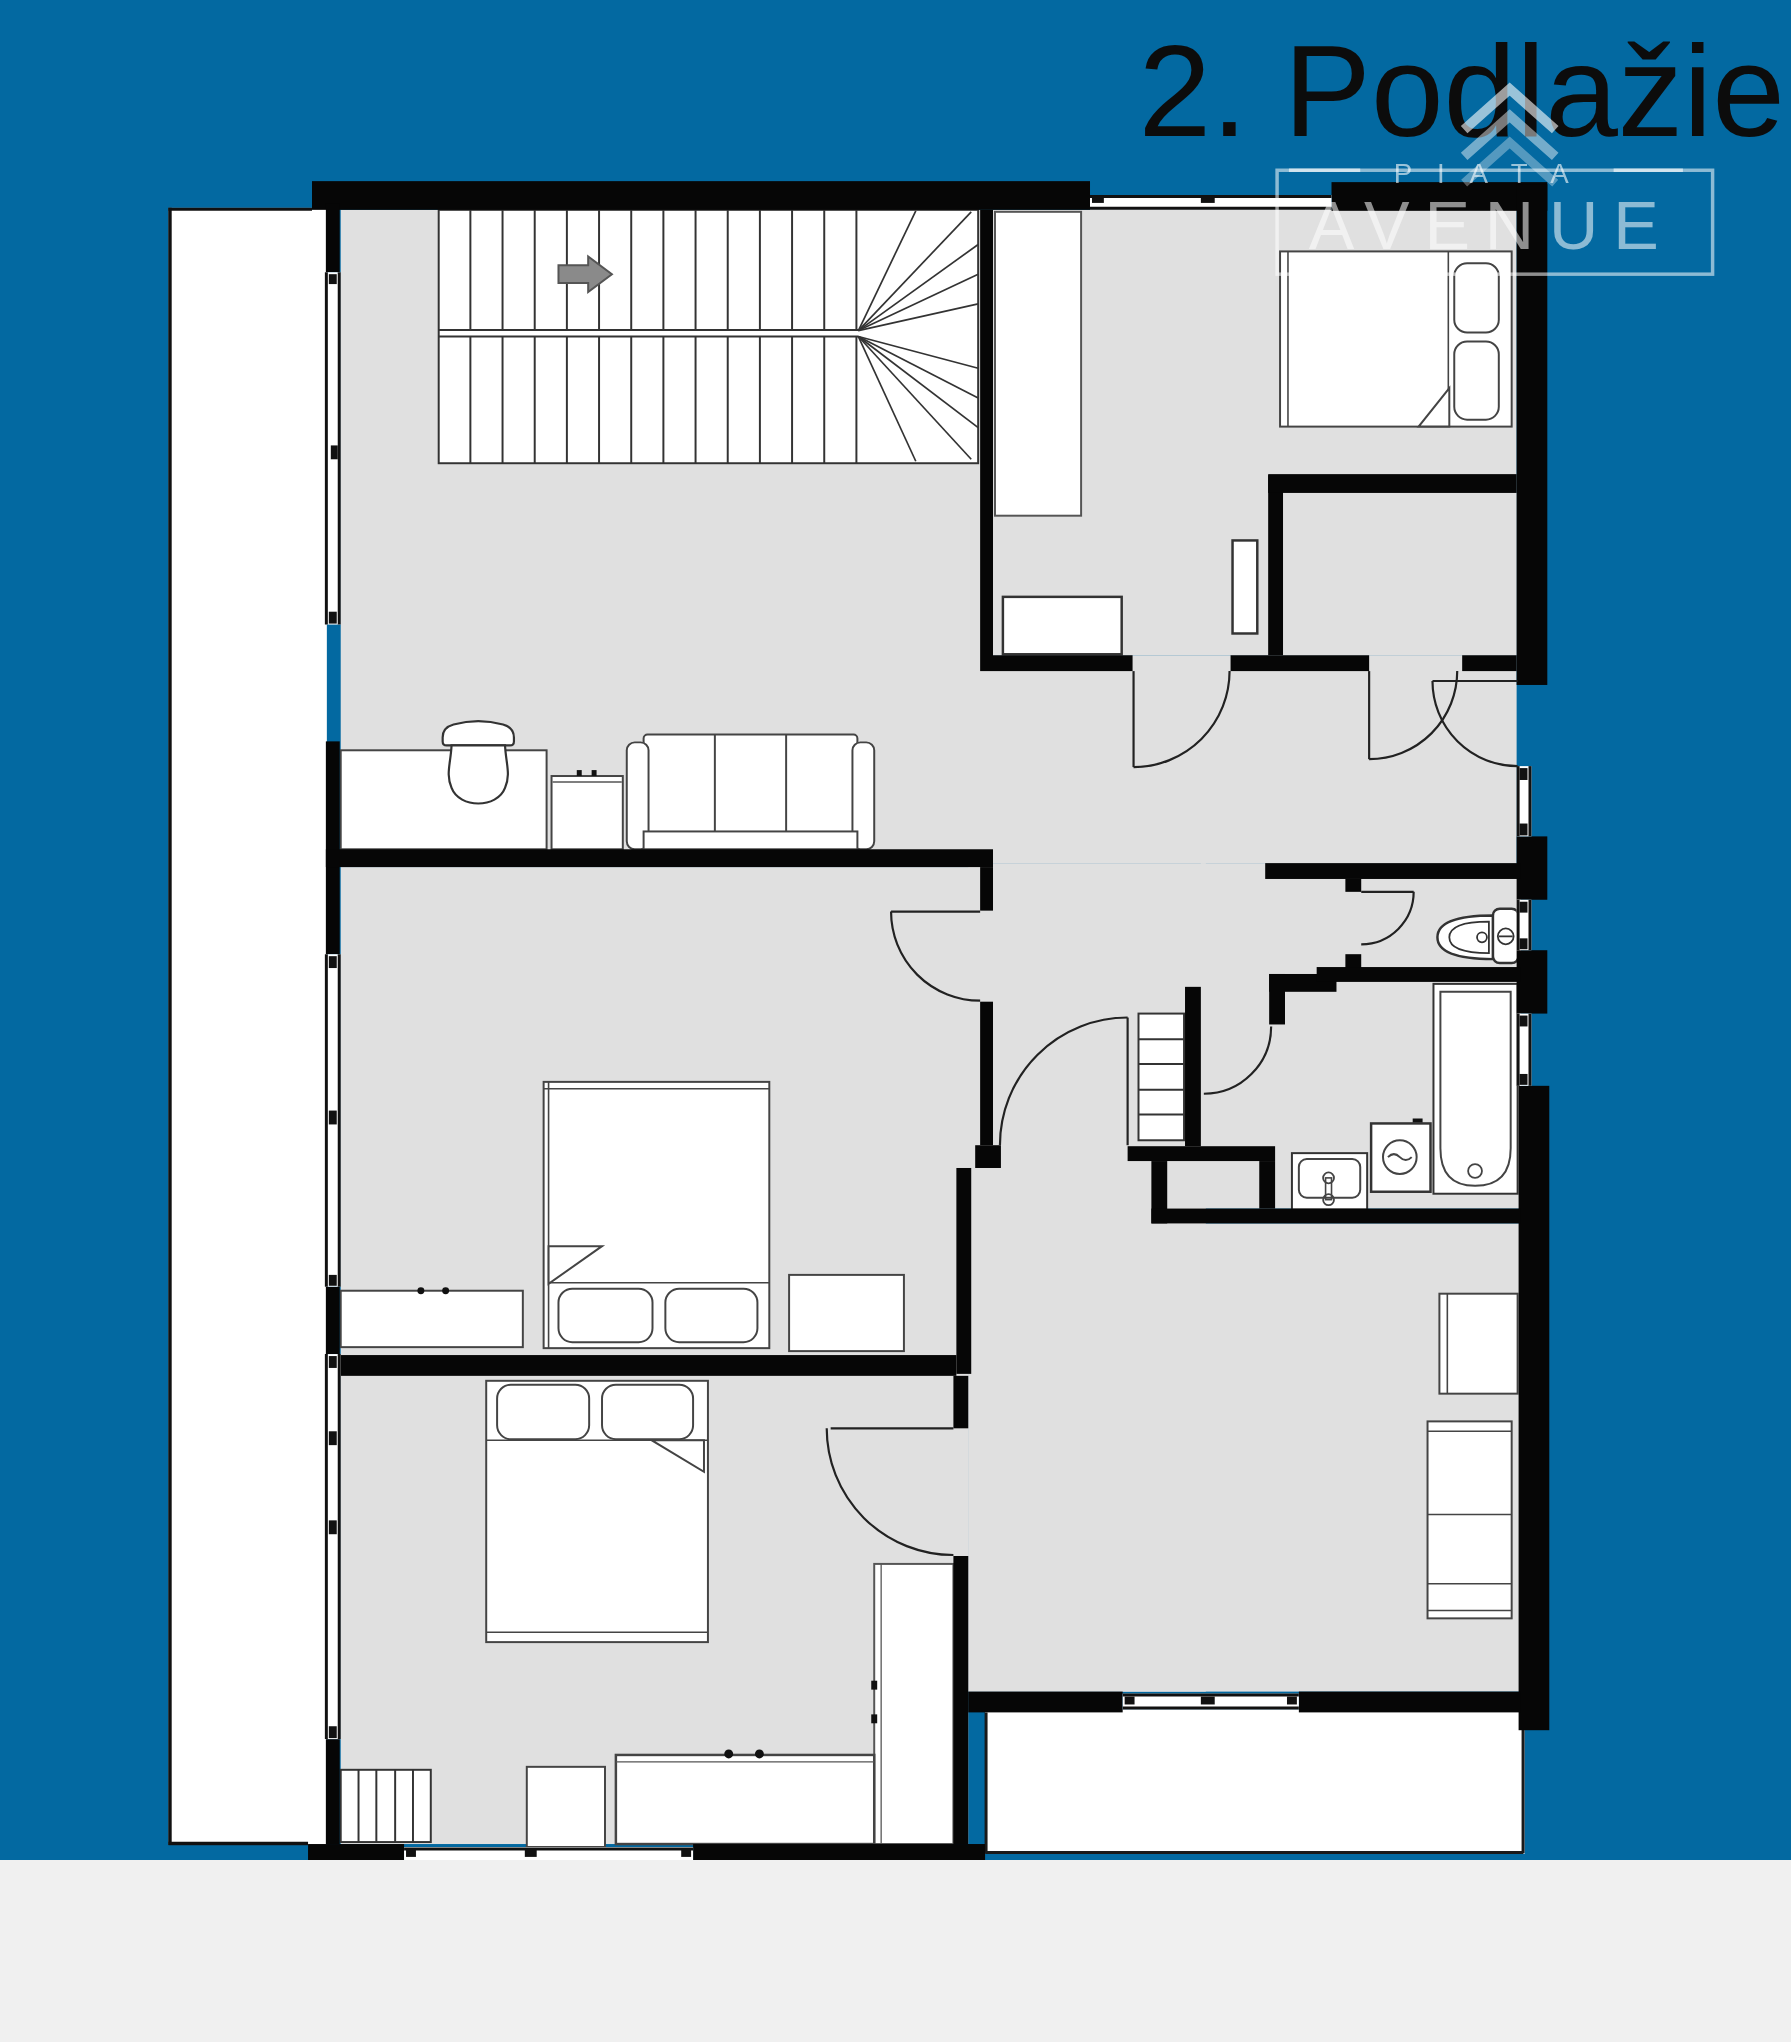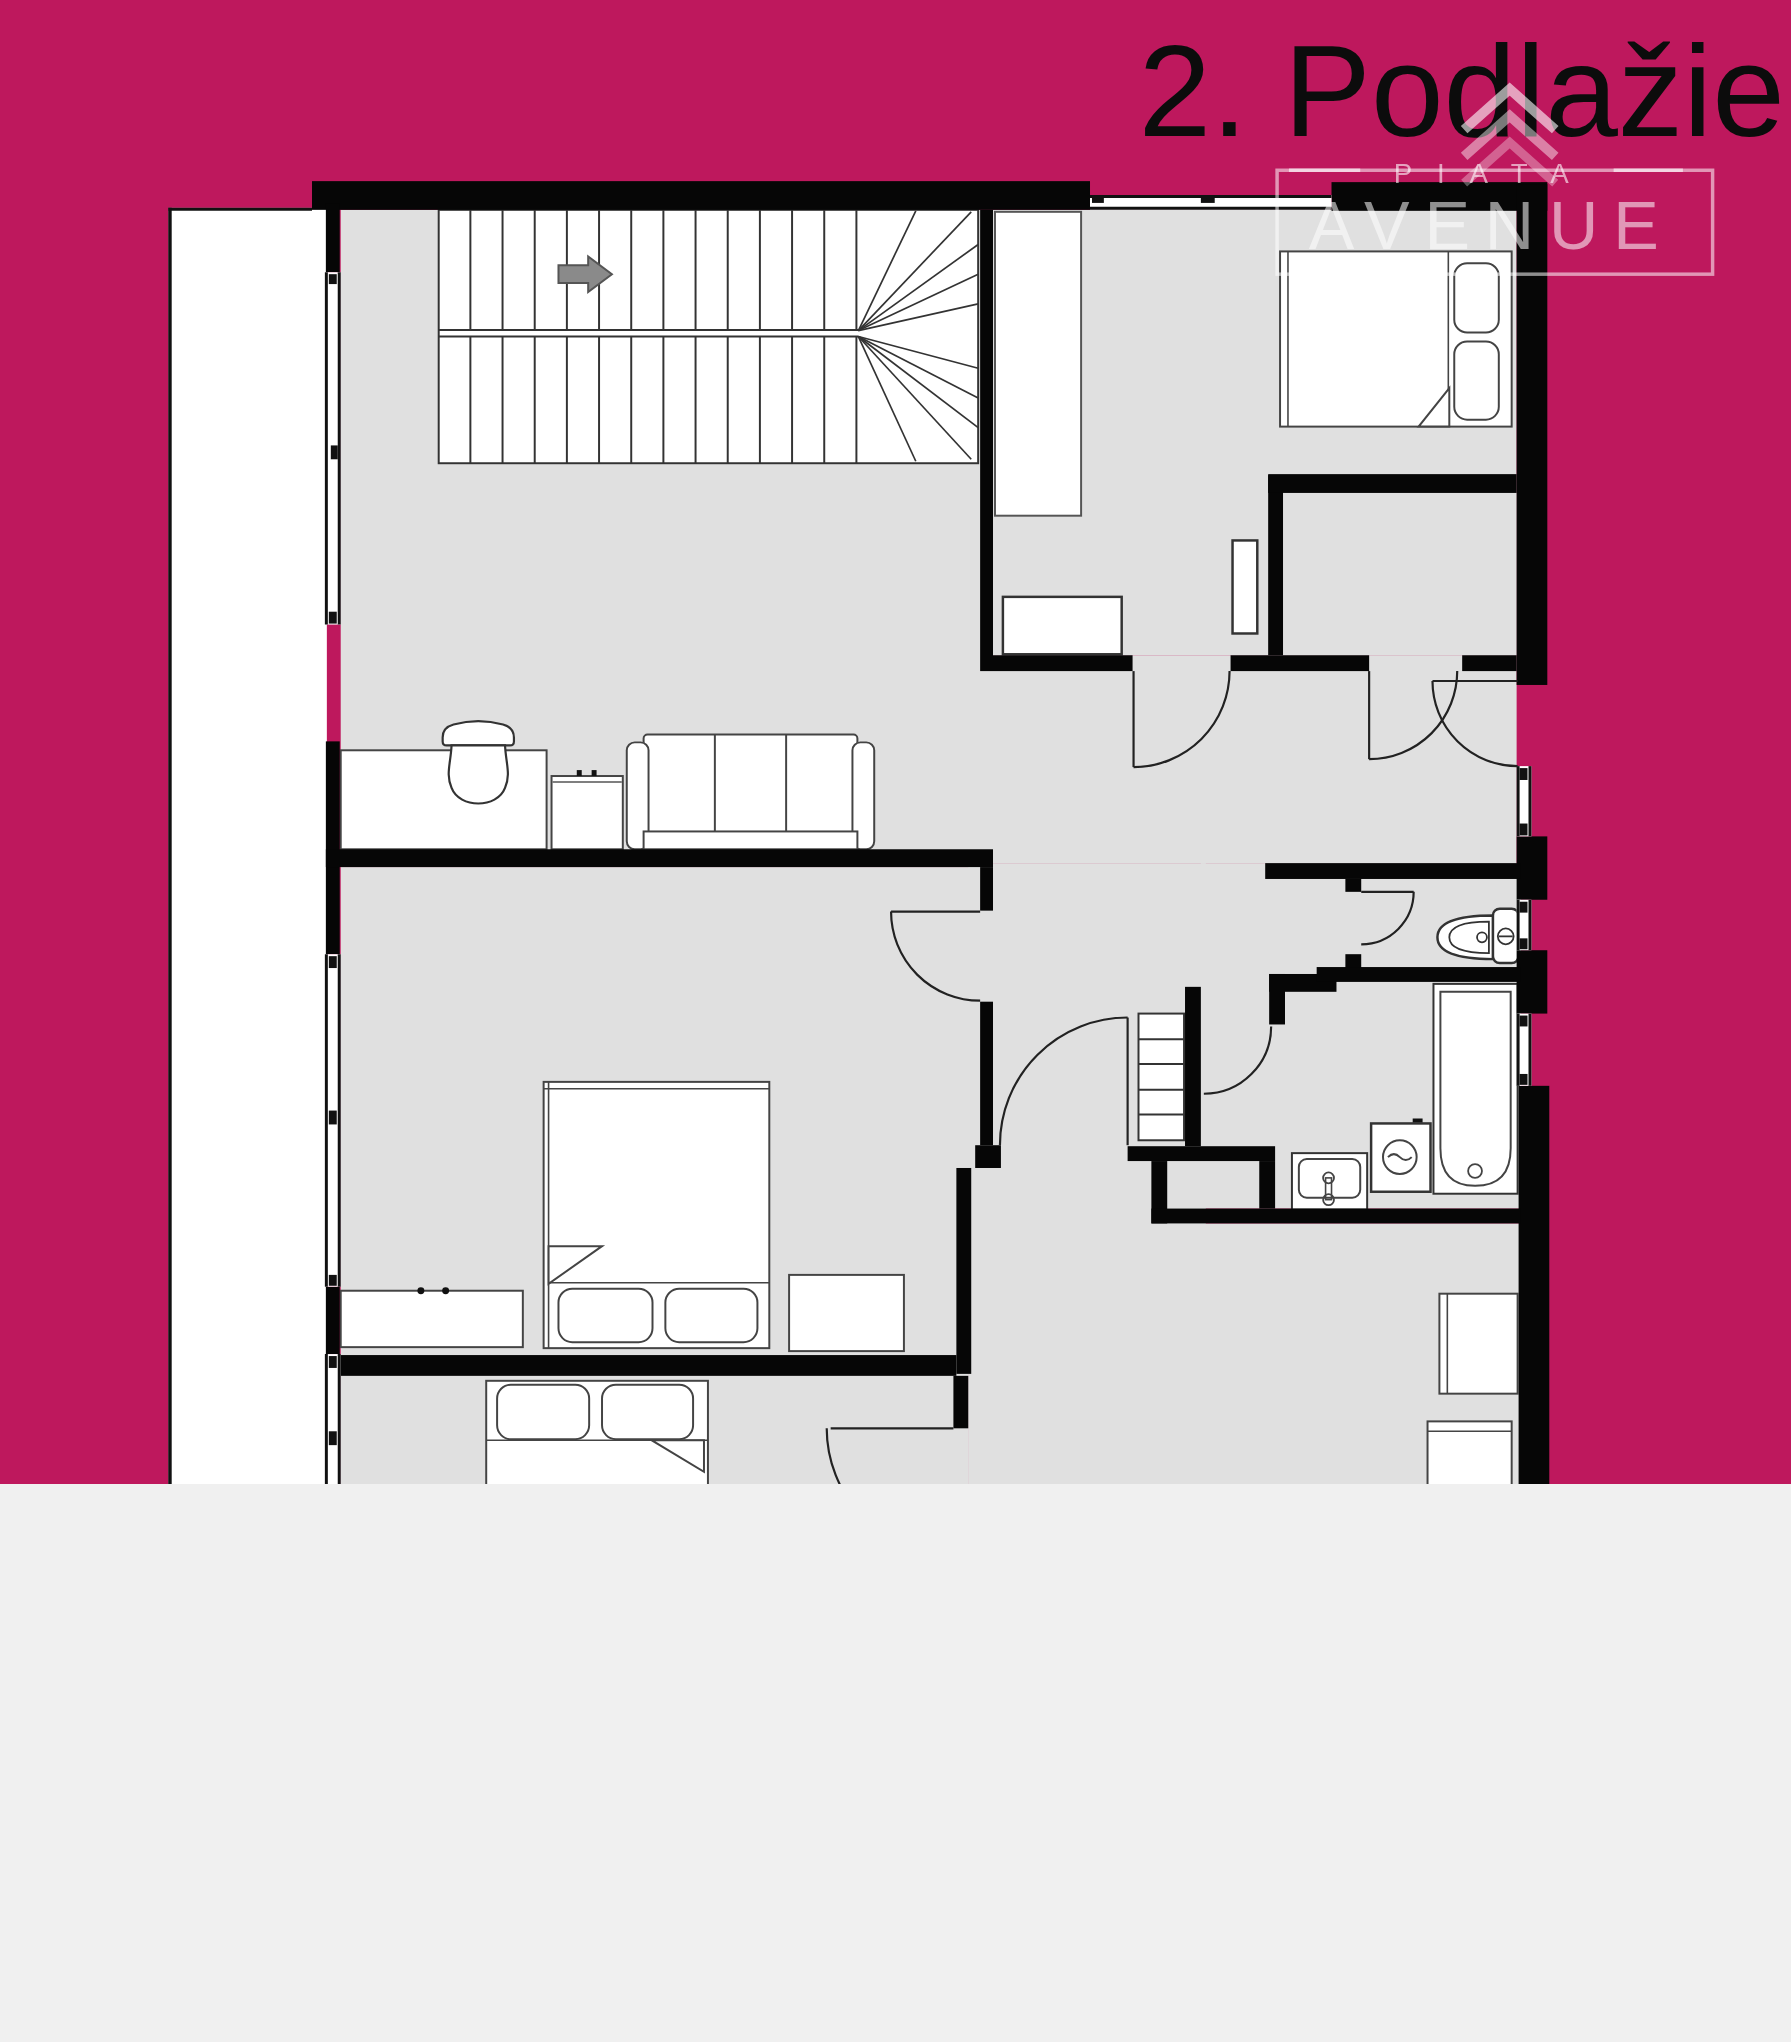--- a/index.html
+++ b/index.html
@@ -1,16 +1,16 @@
 <!DOCTYPE html>
 <html><head>
 <meta charset="utf-8">
 <style>
 html,body{margin:0;padding:0;background:#f0f0f0;}
-#page{position:relative;width:1792px;height:1484px;background:#be185d;overflow:hidden;
+#page{position:relative;width:1792px;height:1860px;background:#0369a1;overflow:hidden;
 font-family:"Liberation Sans", sans-serif;}
 svg{position:absolute;left:0;top:0;}
 </style>
 </head>
 <body>
 <div id="page">
 <svg width="1792" height="2042" viewBox="0 0 1810 2063">
 <defs>
 </defs>
 

